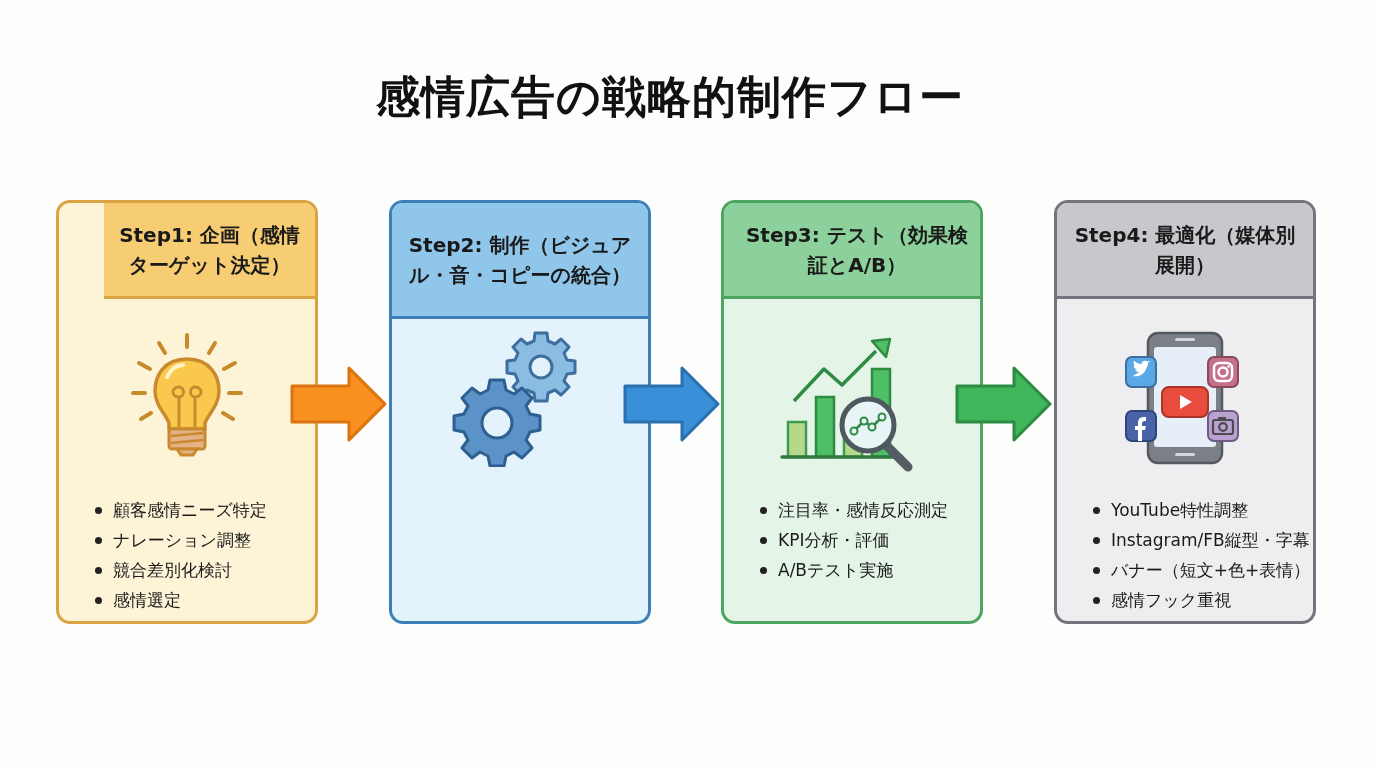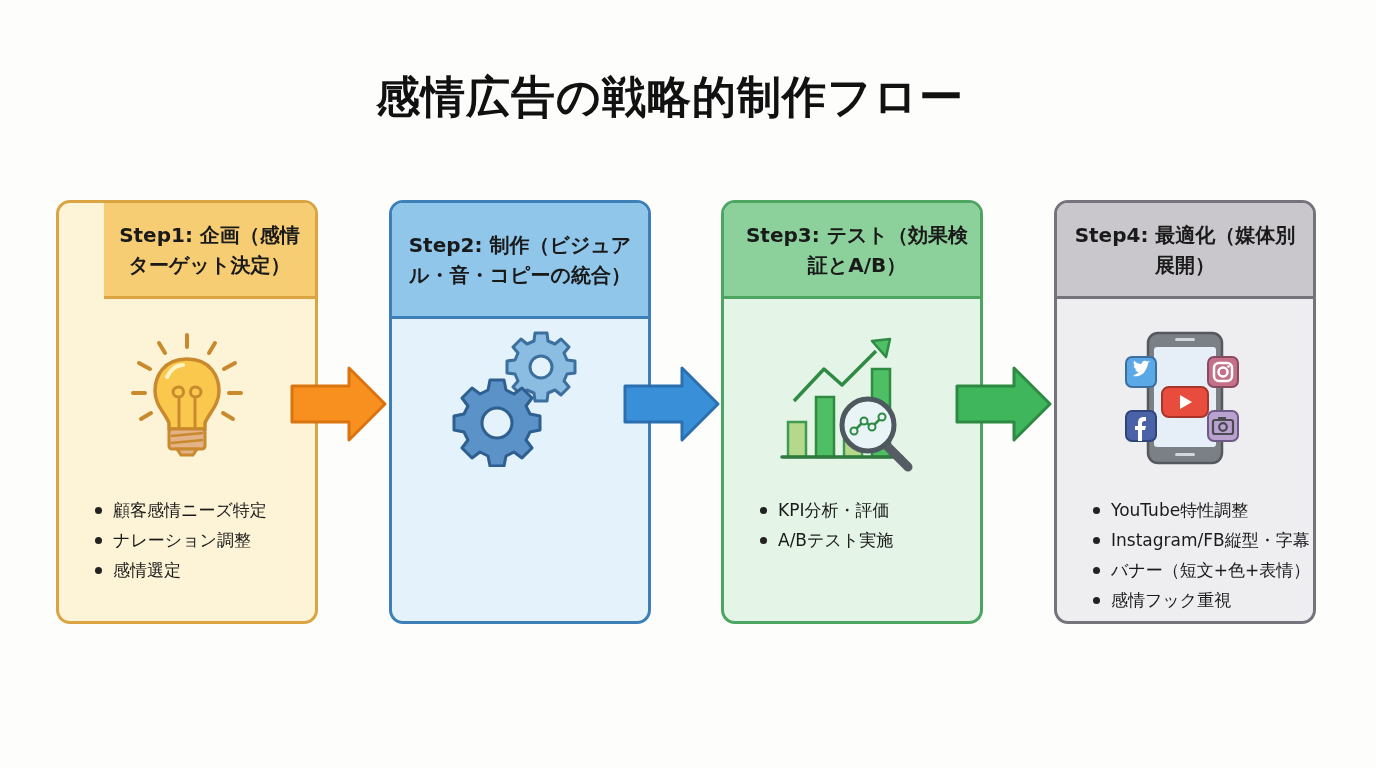--- a/index.html
+++ b/index.html
@@ -63,20 +63,21 @@
       <path d="M62 98 L62 66 M78 98 L78 66 M62 66 C54 66 54 56 62 56 C68 56 68 66 62 66 M78 66 C72 66 72 56 78 56 C86 56 86 66 78 66" stroke="#c98a2e" stroke-width="3" fill="none"></path>
       <rect x="52" y="98" width="36" height="20" rx="3" fill="#e3b287" stroke="#c98a2e" stroke-width="3"></rect>
       <line x1="54" y1="105" x2="86" y2="102" stroke="#c98a2e" stroke-width="2.5"></line>
       <line x1="54" y1="112" x2="86" y2="109" stroke="#c98a2e" stroke-width="2.5"></line>
       <path d="M60 118 L80 118 L76 124 L64 124 Z" fill="#e3b287" stroke="#c98a2e" stroke-width="3"></path>
     </svg>
   </div>
   <ul class="bullets">
     <li>顧客感情ニーズ特定</li>
     <li>ナレーション調整</li>
+    <li>競合差別化検討</li>
     <li>感情選定</li>
   </ul>
 </div>
 
 <svg class="arrow" style="left:289px;" viewBox="0 0 100 80">
   <path d="M3 22 L60 22 L60 4 L96 40 L60 76 L60 58 L3 58 Z" fill="#f7901e" stroke="#d9740f" stroke-width="3" stroke-linejoin="round"></path>
 </svg>
 
 <div class="card s2">
   <div class="card-head">Step2: 制作（ビジュアル・音・コピーの統合）</div>
@@ -112,20 +113,21 @@
       <line x1="112" y1="116" x2="136" y2="140" stroke="#555c63" stroke-width="9" stroke-linecap="round"></line>
       <circle cx="96" cy="98" r="26" fill="#e9f4f7" stroke="#4e585f" stroke-width="5"></circle>
       <polyline points="82,104 92,94 100,100 110,90" fill="none" stroke="#2f8a44" stroke-width="2.5"></polyline>
       <circle cx="82" cy="104" r="3.5" fill="#e9f4f7" stroke="#2f8a44" stroke-width="2"></circle>
       <circle cx="92" cy="94" r="3.5" fill="#e9f4f7" stroke="#2f8a44" stroke-width="2"></circle>
       <circle cx="100" cy="100" r="3.5" fill="#e9f4f7" stroke="#2f8a44" stroke-width="2"></circle>
       <circle cx="110" cy="90" r="3.5" fill="#e9f4f7" stroke="#2f8a44" stroke-width="2"></circle>
     </svg>
   </div>
   <ul class="bullets">
+    <li>注目率・感情反応測定</li>
     <li>KPI分析・評価</li>
     <li>A/Bテスト実施</li>
   </ul>
 </div>
 
 <svg class="arrow" style="left:954px;" viewBox="0 0 100 80">
   <path d="M3 22 L60 22 L60 4 L96 40 L60 76 L60 58 L3 58 Z" fill="#3fb55c" stroke="#2c8a43" stroke-width="3" stroke-linejoin="round"></path>
 </svg>
 
 <div class="card s4">

